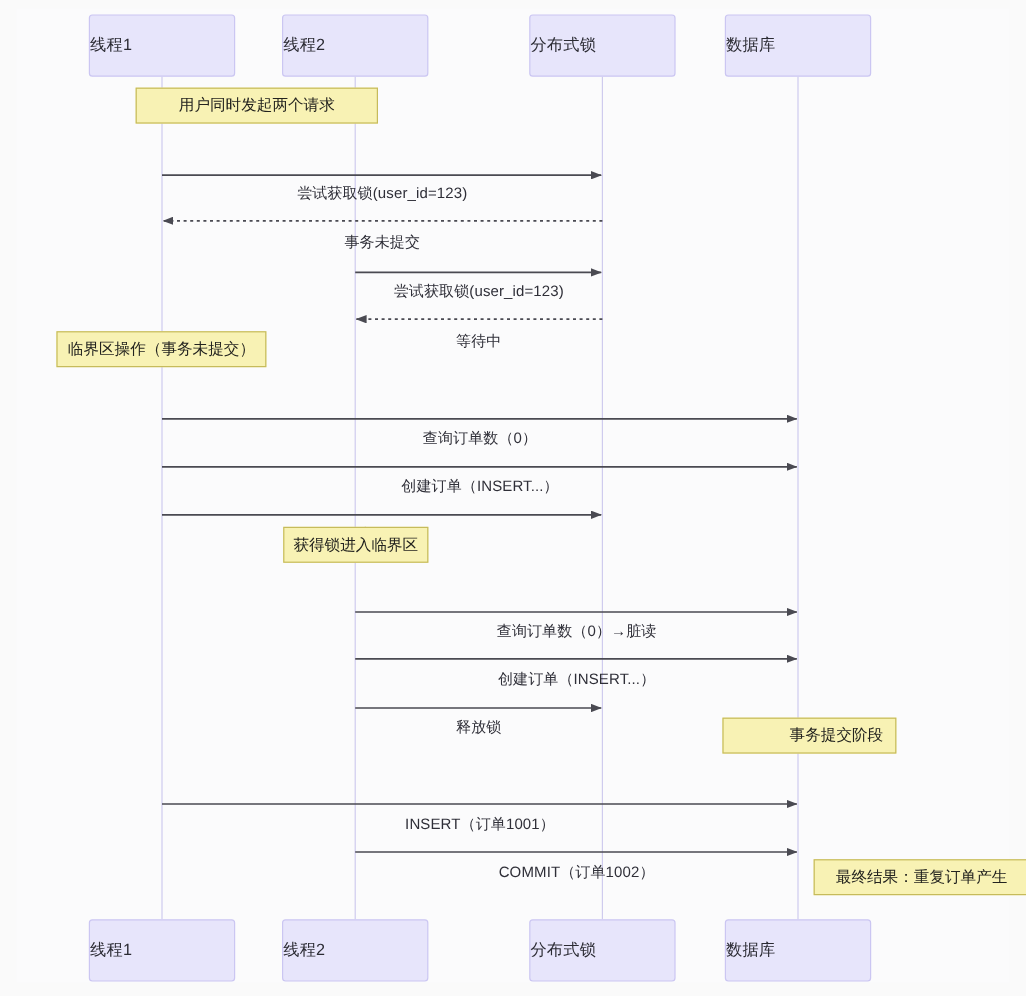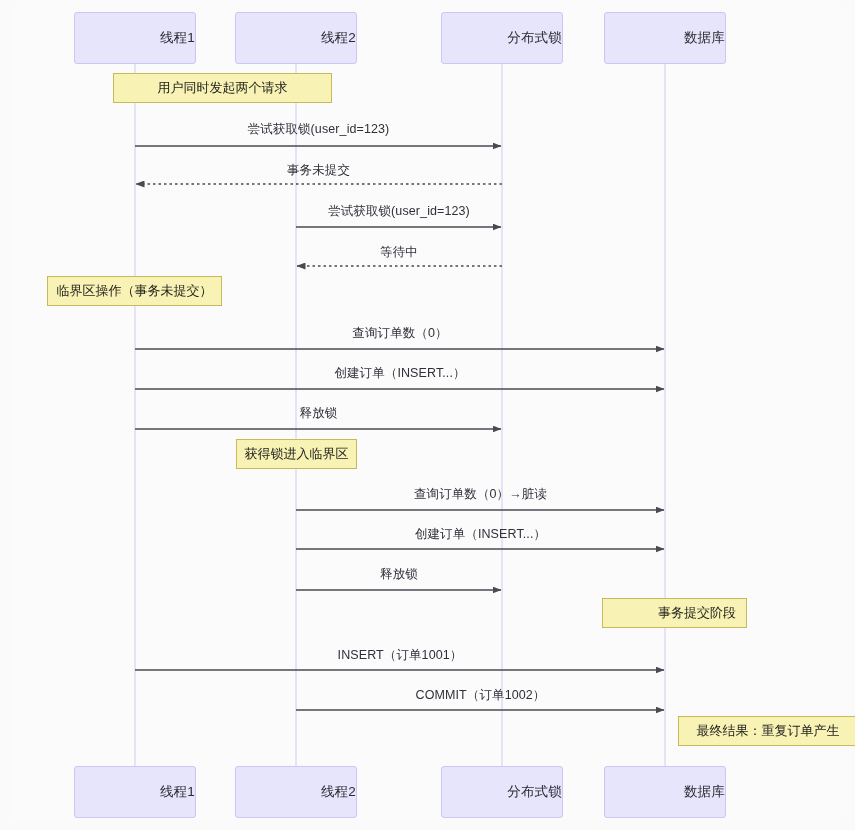--- a/index.html
+++ b/index.html
@@ -36,21 +36,21 @@
     height: 830px;
   }
   .participant-box {
     position: absolute;
     box-sizing: border-box;
     background: #e7e5fb;
     border: 1px solid #cbc6f2;
     border-radius: 3px;
     display: flex;
     align-items: center;
-    justify-content: flex-end;
+    justify-content: flex-start;
     font-size: 13.5px;
     color: #2b2b33;
     letter-spacing: .2px;
   }
   .note-box {
     position: absolute;
     box-sizing: border-box;
     background: #f8f2b4;
     border: 1px solid #c6bb5b;
     display: flex;
@@ -61,20 +61,21 @@
     white-space: nowrap;
     padding: 0 10px;
   }
   .msg-label {
     position: absolute;
     font-size: 12.5px;
     color: #2f2f38;
     white-space: nowrap;
     transform: translateX(-50%);
     letter-spacing: .1px;
+    margin-top: 32px;
   }
 </style>
 </head>
 <body>
 
 <div id="diagram">
 
   <svg class="layer" viewBox="0 0 855 830" xmlns="http://www.w3.org/2000/svg">
     <defs>
       <marker id="arrowhead" markerWidth="9" markerHeight="7" refX="8.5" refY="3.5" orient="auto" markerUnits="userSpaceOnUse">
@@ -142,21 +143,21 @@
       <div class="msg-label" style="left: 400px; top: 325px;">查询订单数（0）</div>
       <div class="msg-label" style="left: 400px; top: 365px;">创建订单（INSERT...）</div>
       <div class="msg-label" style="left: 318.5px; top: 405px;">释放锁</div>
       <div class="msg-label" style="left: 480.5px; top: 486px;">查询订单数（0）→脏读</div>
       <div class="msg-label" style="left: 480.5px; top: 526px;">创建订单（INSERT...）</div>
       <div class="msg-label" style="left: 399px; top: 566px;">释放锁</div>
       <div class="msg-label" style="left: 400px; top: 647px;">INSERT（订单1001）</div>
       <div class="msg-label" style="left: 480.5px; top: 687px;">COMMIT（订单1002）</div>
     </div>
   <div id="notes-layer">
-      <div class="note-box" style="left: 113px; top: 73px; width: 219px; height: 30px;">
+      <div class="note-box" style="left: 113px; top: 73px; width: 202px; height: 30px;">
         <span>用户同时发起两个请求</span>
       </div>
       <div class="note-box" style="left: 47px; top: 276px; width: 175px; height: 30px; text-align: center;">
         <span>临界区操作（事务未提交）</span>
       </div>
       <div class="note-box" style="left: 236px; top: 439px; width: 121px; height: 30px;">
         <span>获得锁进入临界区</span>
       </div>
       <div class="note-box" style="left: 602px; top: 598px; width: 145px; height: 30px; justify-content: flex-end;">
         <span>事务提交阶段</span>

